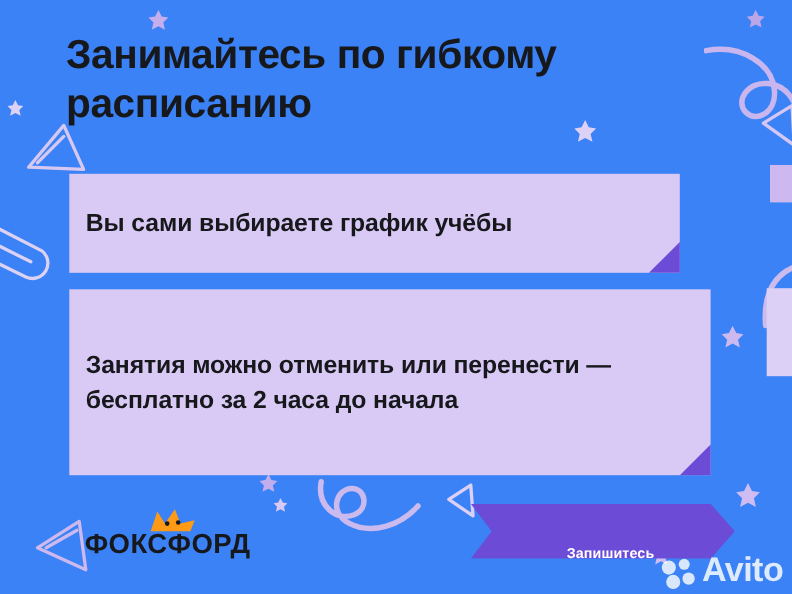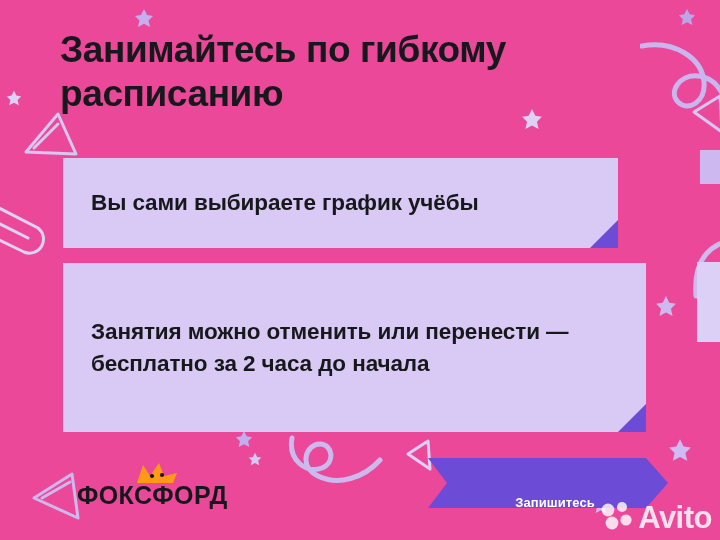--- a/index.html
+++ b/index.html
@@ -10,21 +10,21 @@
     width: 720px;
     height: 540px;
     overflow: hidden;
     font-family: "Liberation Sans", sans-serif;
     background: #eaf6fa;
   }
   #slide {
     position: relative;
     width: 720px;
     height: 540px;
-    background: #ec4899;
+    background: #3b82f6;
     overflow: hidden;
   }
 
   
   .deco {
     position: absolute;
     pointer-events: none;
   }
   .deco svg { display: block; }
 
@@ -48,21 +48,21 @@
     background: #d9c9f5;
     box-sizing: border-box;
     display: flex;
     align-items: center;
   }
   .card-text {
     font-size: 22.5px;
     line-height: 1.42;
     font-weight: bold;
     color: #17181c;
-    padding: 0 26px 0 28px;
+    padding: 0 26px 0 15px;
     letter-spacing: -0.1px;
   }
   .corner-fold {
     position: absolute;
     right: 0;
     bottom: 0;
     width: 0;
     height: 0;
     border-left: 28px solid transparent;
     border-bottom: 28px solid #6c4bd6;
@@ -131,21 +131,21 @@
     box-sizing: border-box;
     margin-top: 41px;
   }
 
   
   #avito {
     position: absolute;
     right: 8px;
     bottom: 4px;
     display: flex;
-    align-items: flex-start;
+    align-items: flex-end;
     opacity: 0.88;
   }
   #avito-word {
     font-size: 31px;
     font-weight: bold;
     color: rgba(255,255,255,0.95);
     letter-spacing: -0.5px;
     margin-left: 2px;
   }
 </style>

